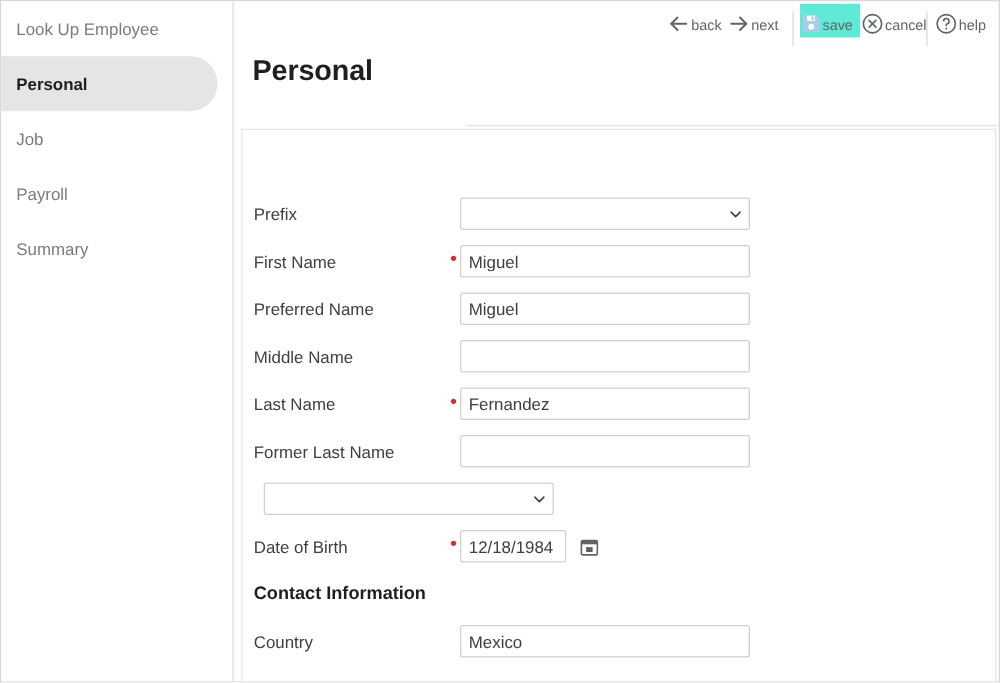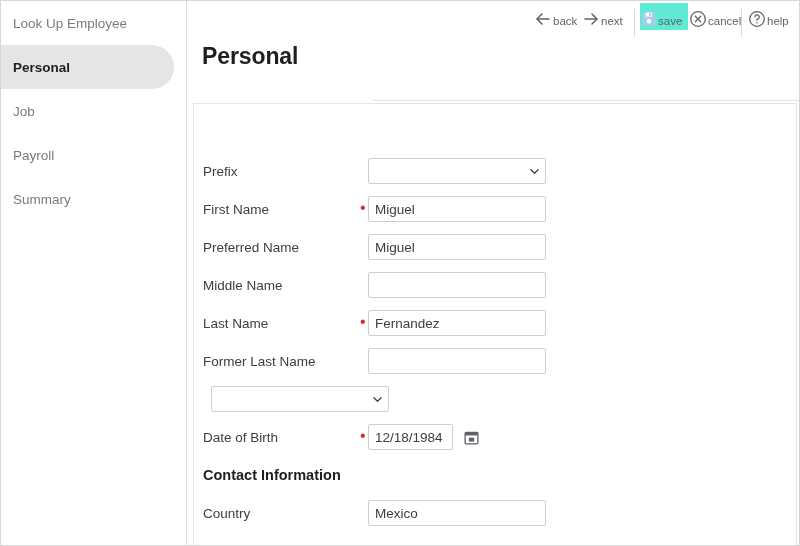--- a/index.html
+++ b/index.html
@@ -167,21 +167,21 @@
     line-height: 0;
     text-align: left;
     position: relative;
     top: -1px;
   }
   .ctrl {
     position: relative;
   }
   .txt, .sel {
     box-sizing: border-box;
-    width: 178px;
+    width: 232px;
     height: 26px;
     border: 1px solid #cfcfcf;
     border-radius: 2px;
     background: #ffffff;
     font-family: "Liberation Sans", sans-serif;
     font-size: 13.5px;
     color: #3c4043;
     padding: 0 6px;
     outline: none;
   }

